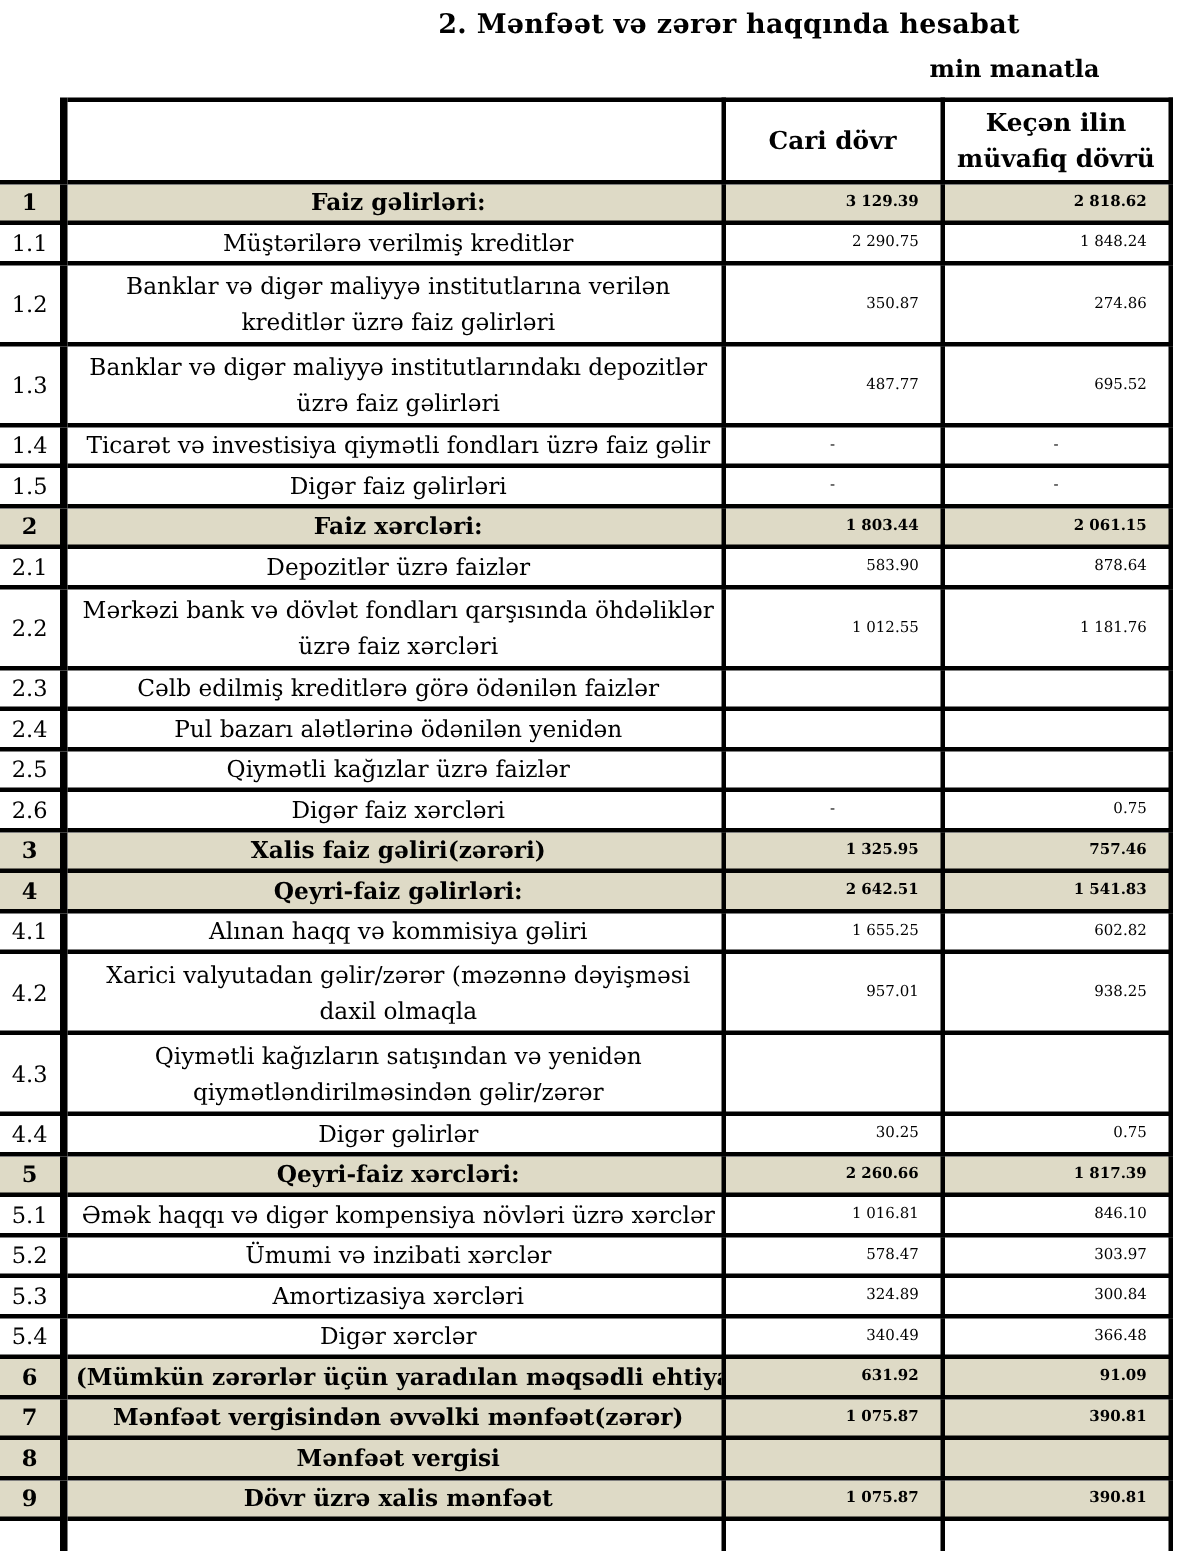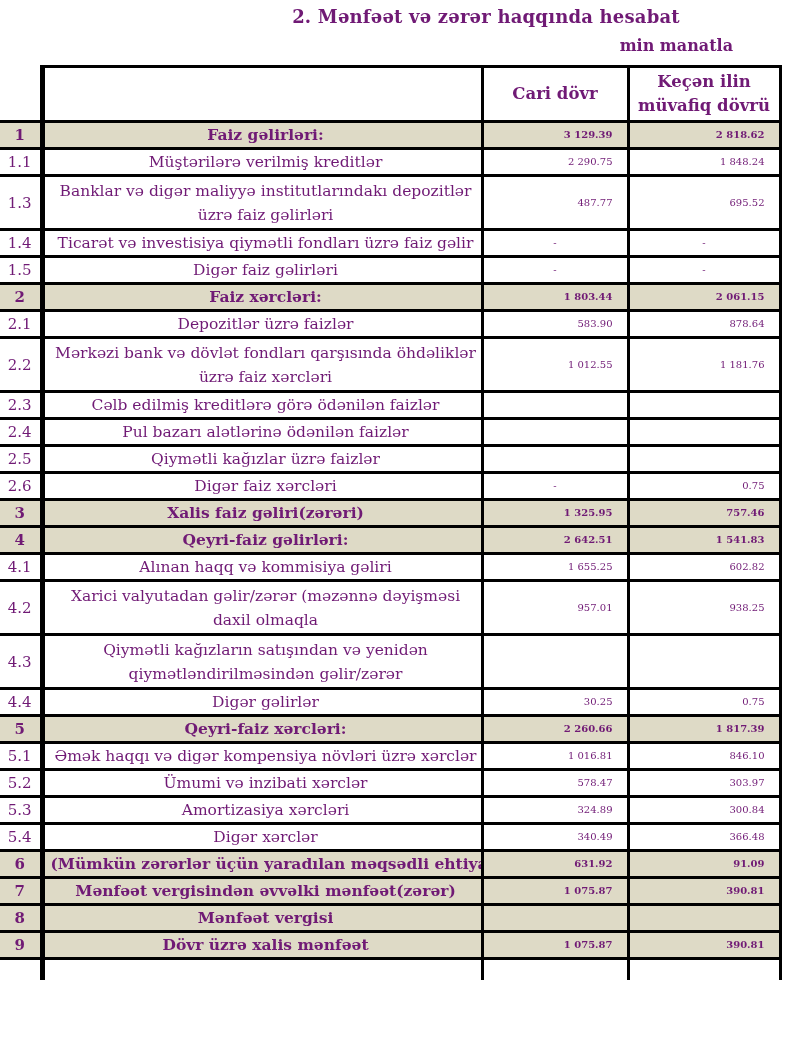--- a/index.html
+++ b/index.html
@@ -5,21 +5,21 @@
   html, body {
     margin: 0; padding: 0;
     background: #ffffff;
   }
   .page {
     position: relative;
     width: 800px; height: 1038px;
     overflow: hidden;
     background: #ffffff;
     font-family: "DejaVu Serif", "Liberation Serif", serif;
-    color: #701a75;
+    color: #000000;
   }
   .title {
     margin-top: 6px;
     padding-left: 172px;
     text-align: center;
     font-size: 18px;
     font-weight: bold;
     letter-spacing: 0.2px;
   }
   .unit-note {
@@ -115,20 +115,27 @@
           <td class="val">3 129.39</td>
           <td class="val">2 818.62</td>
         </tr>
         <tr class="short">
           <td class="num">1.1</td>
           <td class="label clip">Müştərilərə verilmiş kreditlər</td>
           <td class="val">2 290.75</td>
           <td class="val">1 848.24</td>
         </tr>
         <tr class="tall">
+          <td class="num">1.2</td>
+          <td class="label wrap">Banklar və digər maliyyə institutlarına verilən
+kreditlər üzrə faiz gəlirləri</td>
+          <td class="val">350.87</td>
+          <td class="val">274.86</td>
+        </tr>
+        <tr class="tall">
           <td class="num">1.3</td>
           <td class="label wrap">Banklar və digər maliyyə institutlarındakı depozitlər
 üzrə faiz gəlirləri</td>
           <td class="val">487.77</td>
           <td class="val">695.52</td>
         </tr>
         <tr class="short">
           <td class="num">1.4</td>
           <td class="label clip">Ticarət və investisiya qiymətli fondları üzrə faiz gəlir</td>
           <td class="val dash">-</td>
@@ -160,21 +167,21 @@
           <td class="val">1 181.76</td>
         </tr>
         <tr class="short">
           <td class="num">2.3</td>
           <td class="label clip">Cəlb edilmiş kreditlərə görə ödənilən faizlər</td>
           <td class="val empty"></td>
           <td class="val empty"></td>
         </tr>
         <tr class="short">
           <td class="num">2.4</td>
-          <td class="label clip">Pul bazarı alətlərinə ödənilən faizlər</td>
+          <td class="label clip">Pul bazarı alətlərinə ödənilən yenidən</td>
           <td class="val empty"></td>
           <td class="val empty"></td>
         </tr>
         <tr class="short">
           <td class="num">2.5</td>
           <td class="label clip">Qiymətli kağızlar üzrə faizlər</td>
           <td class="val empty"></td>
           <td class="val empty"></td>
         </tr>
         <tr class="short">

